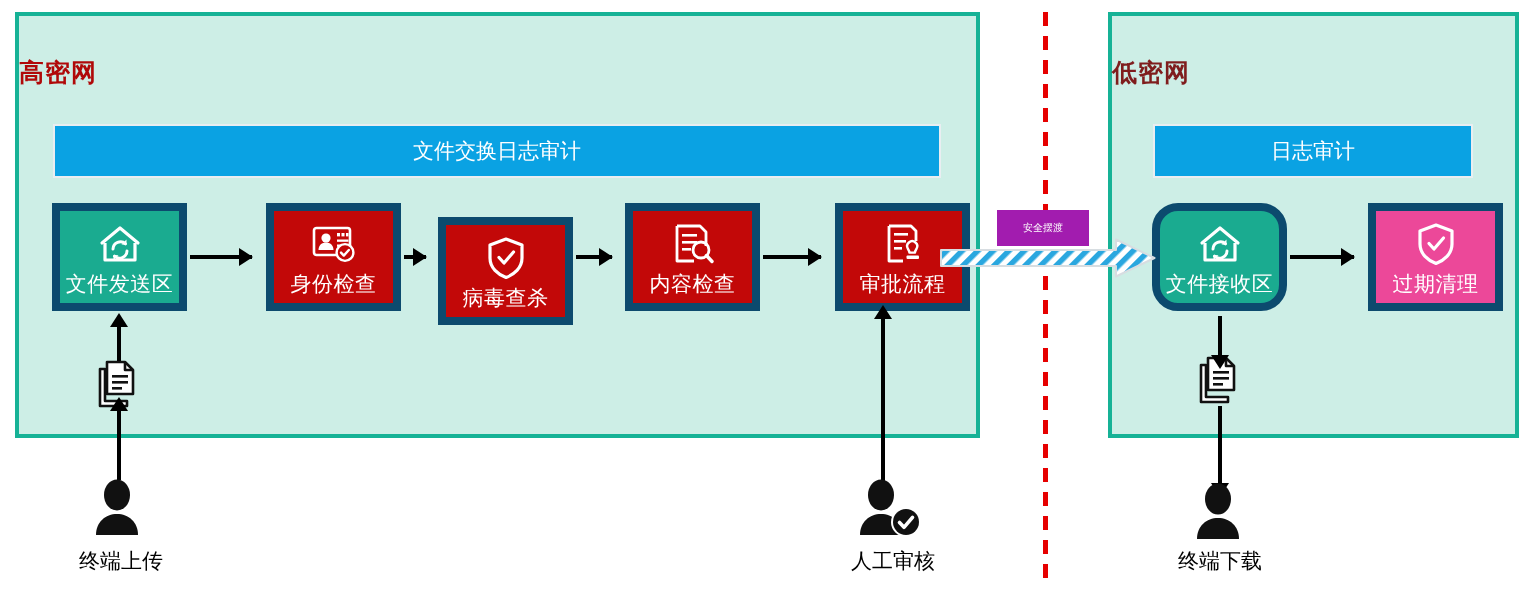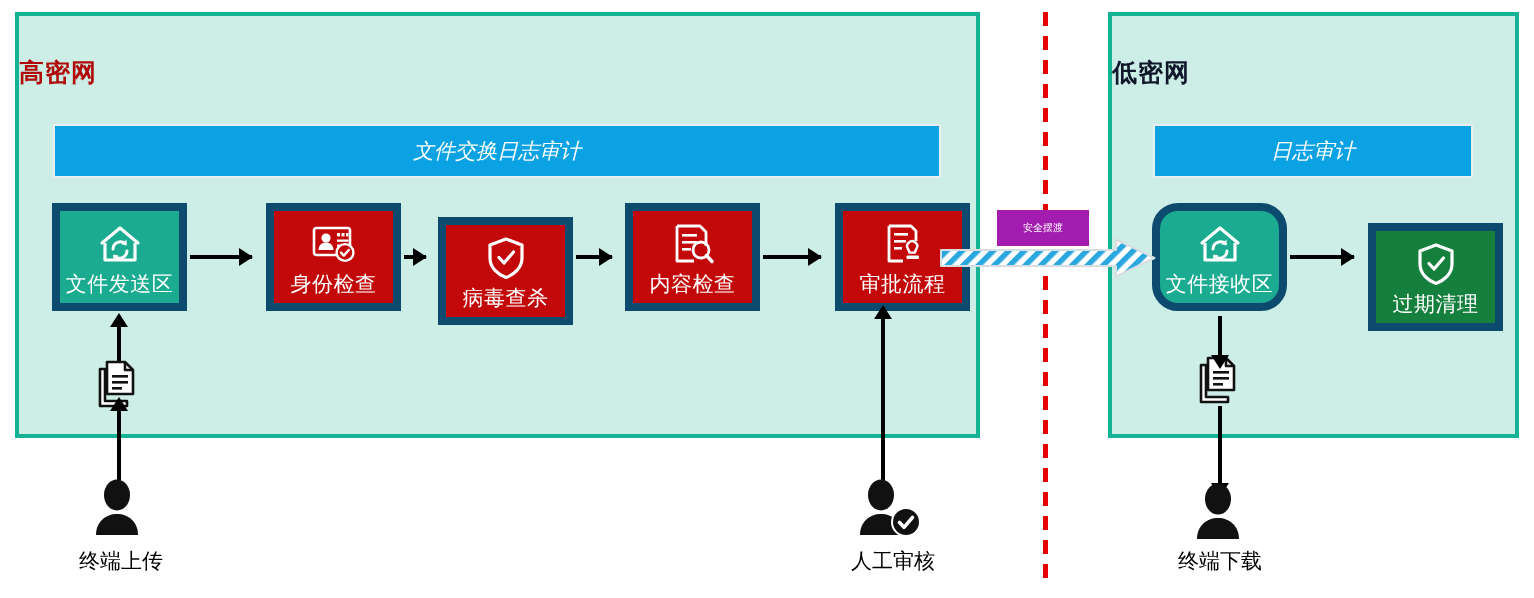--- a/index.html
+++ b/index.html
@@ -15,40 +15,40 @@
     box-sizing:border-box;
   }
   #zone-high{left:15px;top:12px;width:965px;height:426px;}
   #zone-low{left:1108px;top:12px;width:411px;height:426px;}
 
   .zone-title{
     position:absolute;left:0;width:100%;text-align:left;
     font-size:25px;font-weight:bold;letter-spacing:1px;
   }
   #zone-high .zone-title{top:40px;color:#b00909;}
-  #zone-low .zone-title{top:40px;color:#0f172a;}
+  #zone-low .zone-title{top:40px;color:#7f1d1d;}
 
   
   .audit-bar{
     position:absolute;background:#0aa2e3;border:2px solid #e9eef1;
     box-sizing:border-box;color:#ffffff;font-size:21px;
-    display:flex;align-items:center;justify-content:center;font-style:italic;
+    display:flex;align-items:center;justify-content:center;
   }
   #audit-high{left:53px;top:124px;width:888px;height:54px;}
   #audit-low{left:1153px;top:124px;width:320px;height:54px;}
 
   
   .pbox{
     position:absolute;width:135px;height:108px;box-sizing:border-box;
     border:8px solid #0c4a6e;display:flex;flex-direction:column;
     align-items:center;justify-content:flex-start;
   }
   .pbox.teal{background:#1aab90;}
   .pbox.red{background:#c20808;}
-  .pbox.gray{background:#15803d;margin-top:20px;}
+  .pbox.gray{background:#ec4899;}
   .pbox .ic{margin-top:9px;height:47px;display:flex;align-items:center;justify-content:center;}
   .pbox .lbl{
     color:#ffffff;font-size:21px;line-height:1;margin-top:6px;
     white-space:nowrap;letter-spacing:.5px;
   }
 
   #box-send{left:52px;top:203px;}
   #box-identity{left:266px;top:203px;}
   #box-virus{left:438px;top:217px;}
   #box-content{left:625px;top:203px;}

